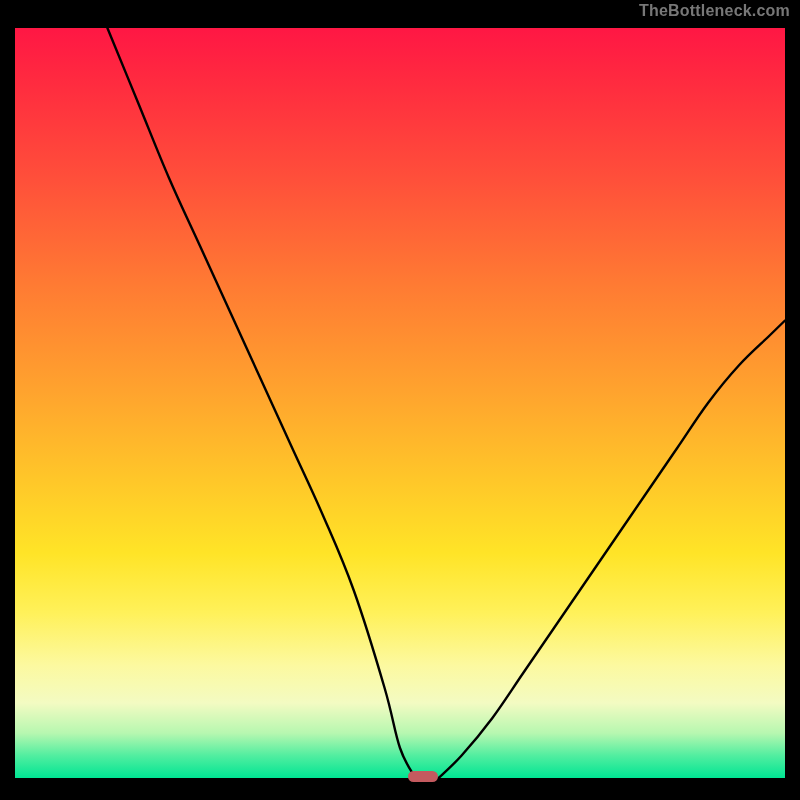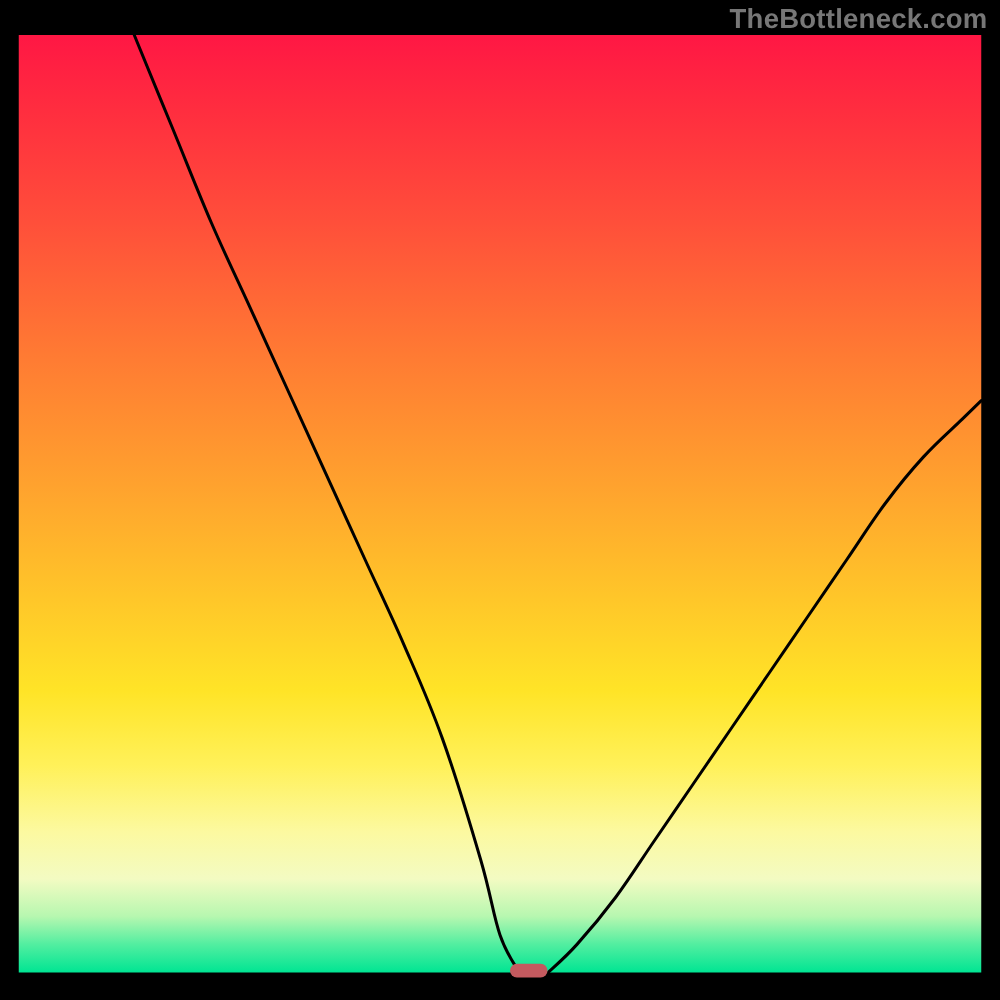--- a/index.html
+++ b/index.html
@@ -15,21 +15,21 @@
     position: relative;
     width: 800px;
     height: 800px;
     background: #000;
   }
   .watermark {
     position: absolute;
     top: 2px;
     right: 10px;
     color: #777;
-    font-size: 22px;
+    font-size: 16px;
     font-weight: 600;
     letter-spacing: 0.2px;
     user-select: none;
     margin-left: 24px;
   }
   .plot-wrap {
     position: absolute;
     left: 15px;
     top: 28px;
     width: 770px;

